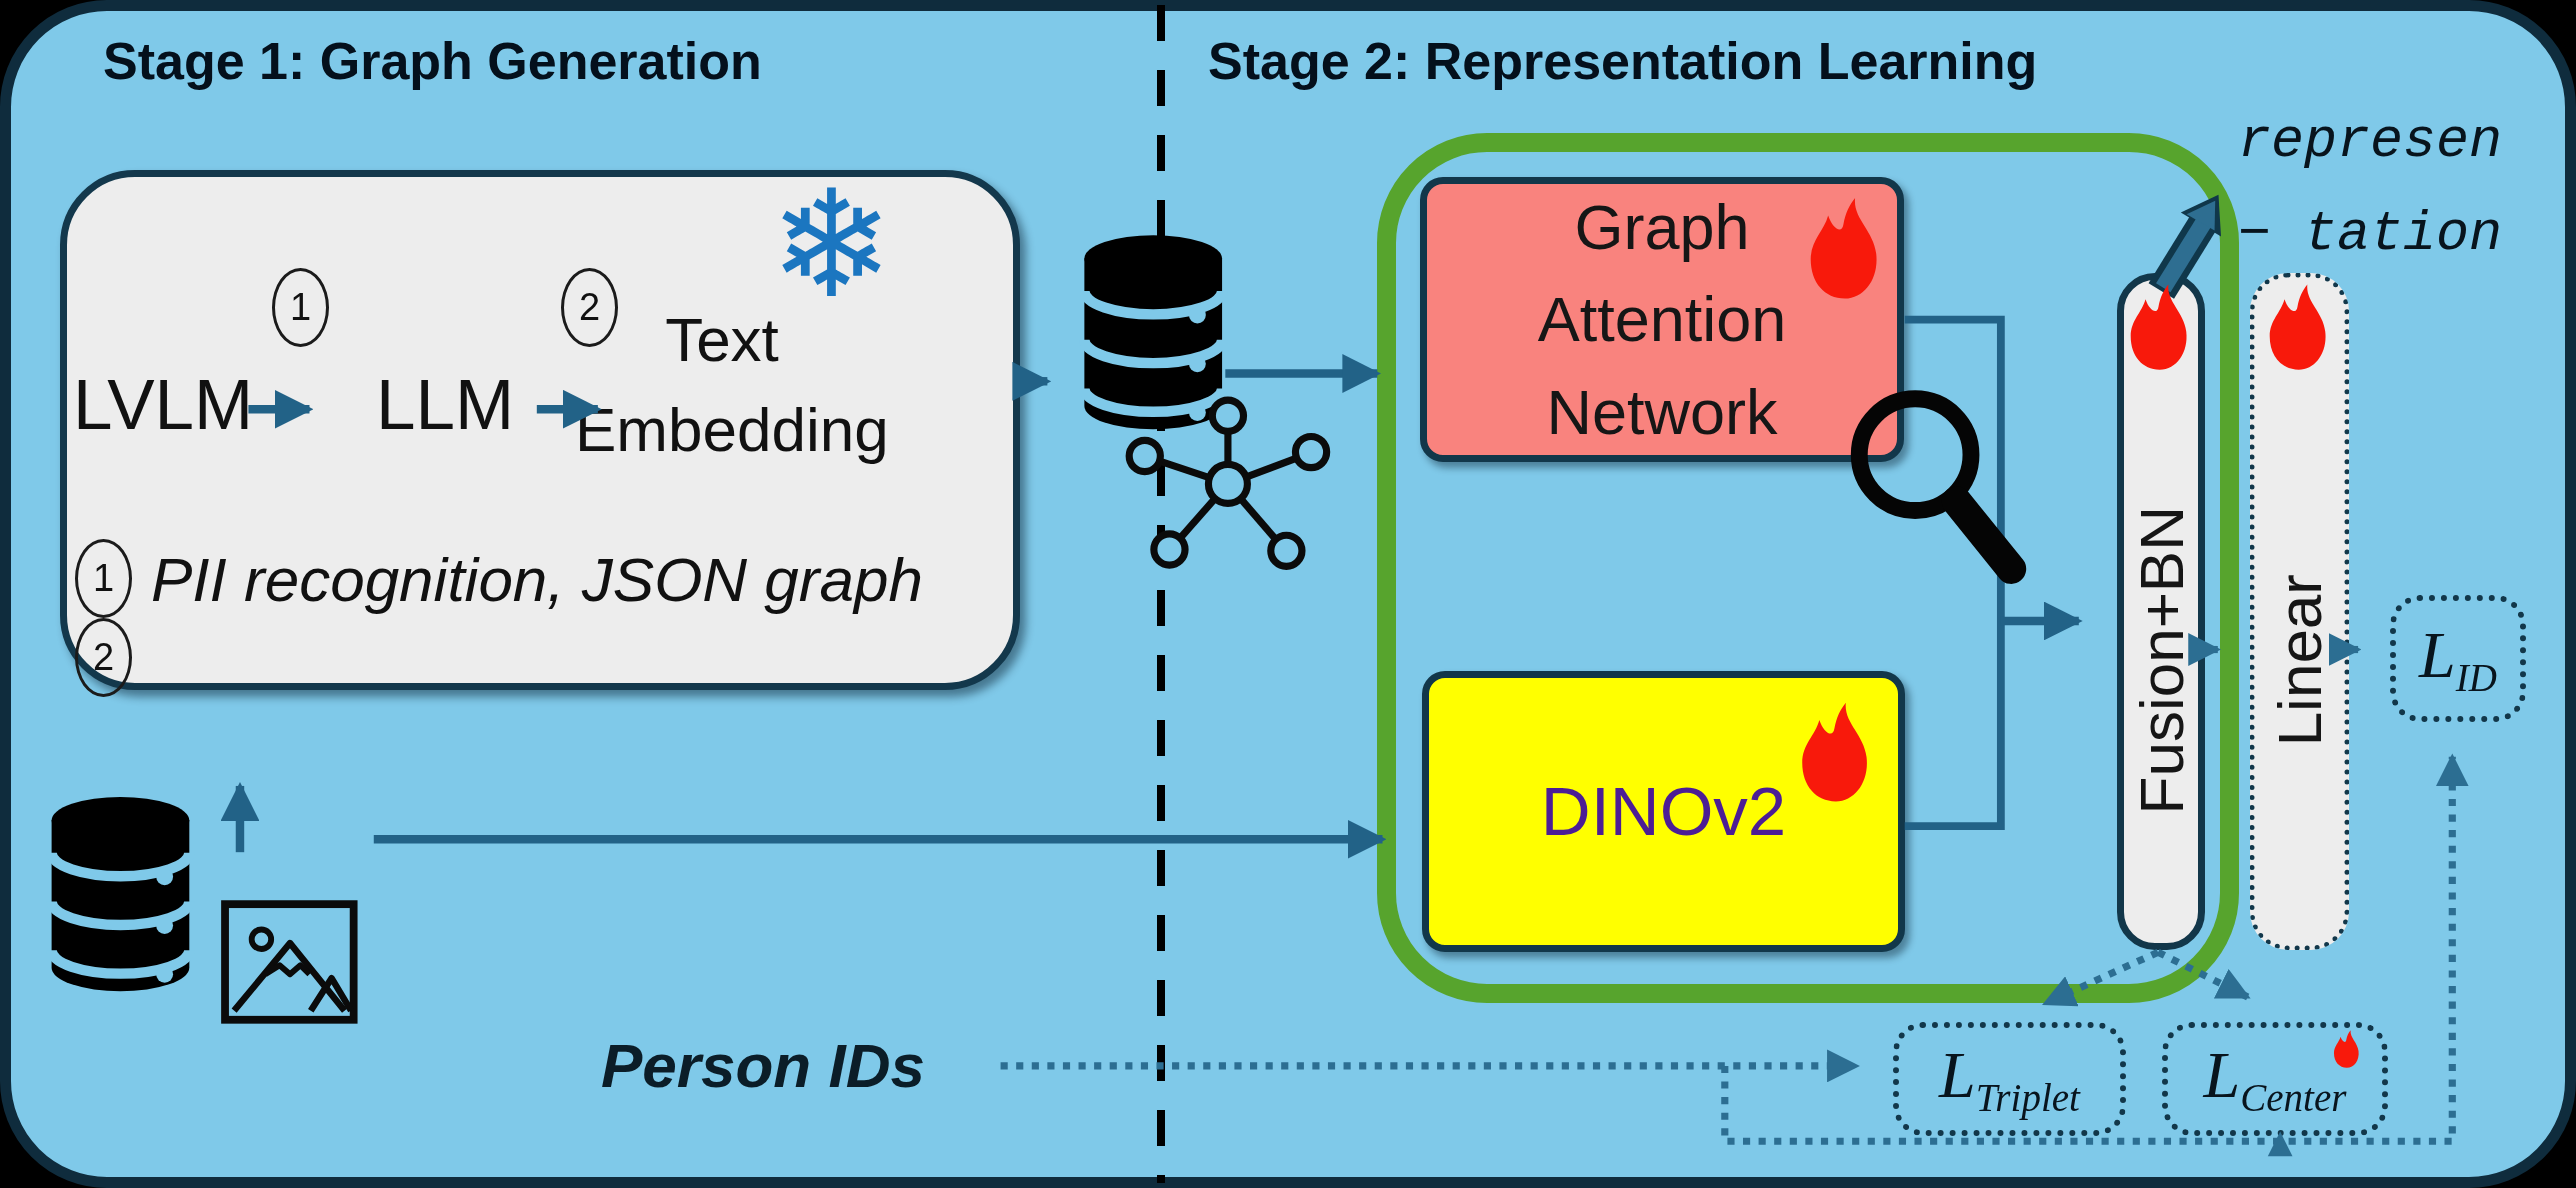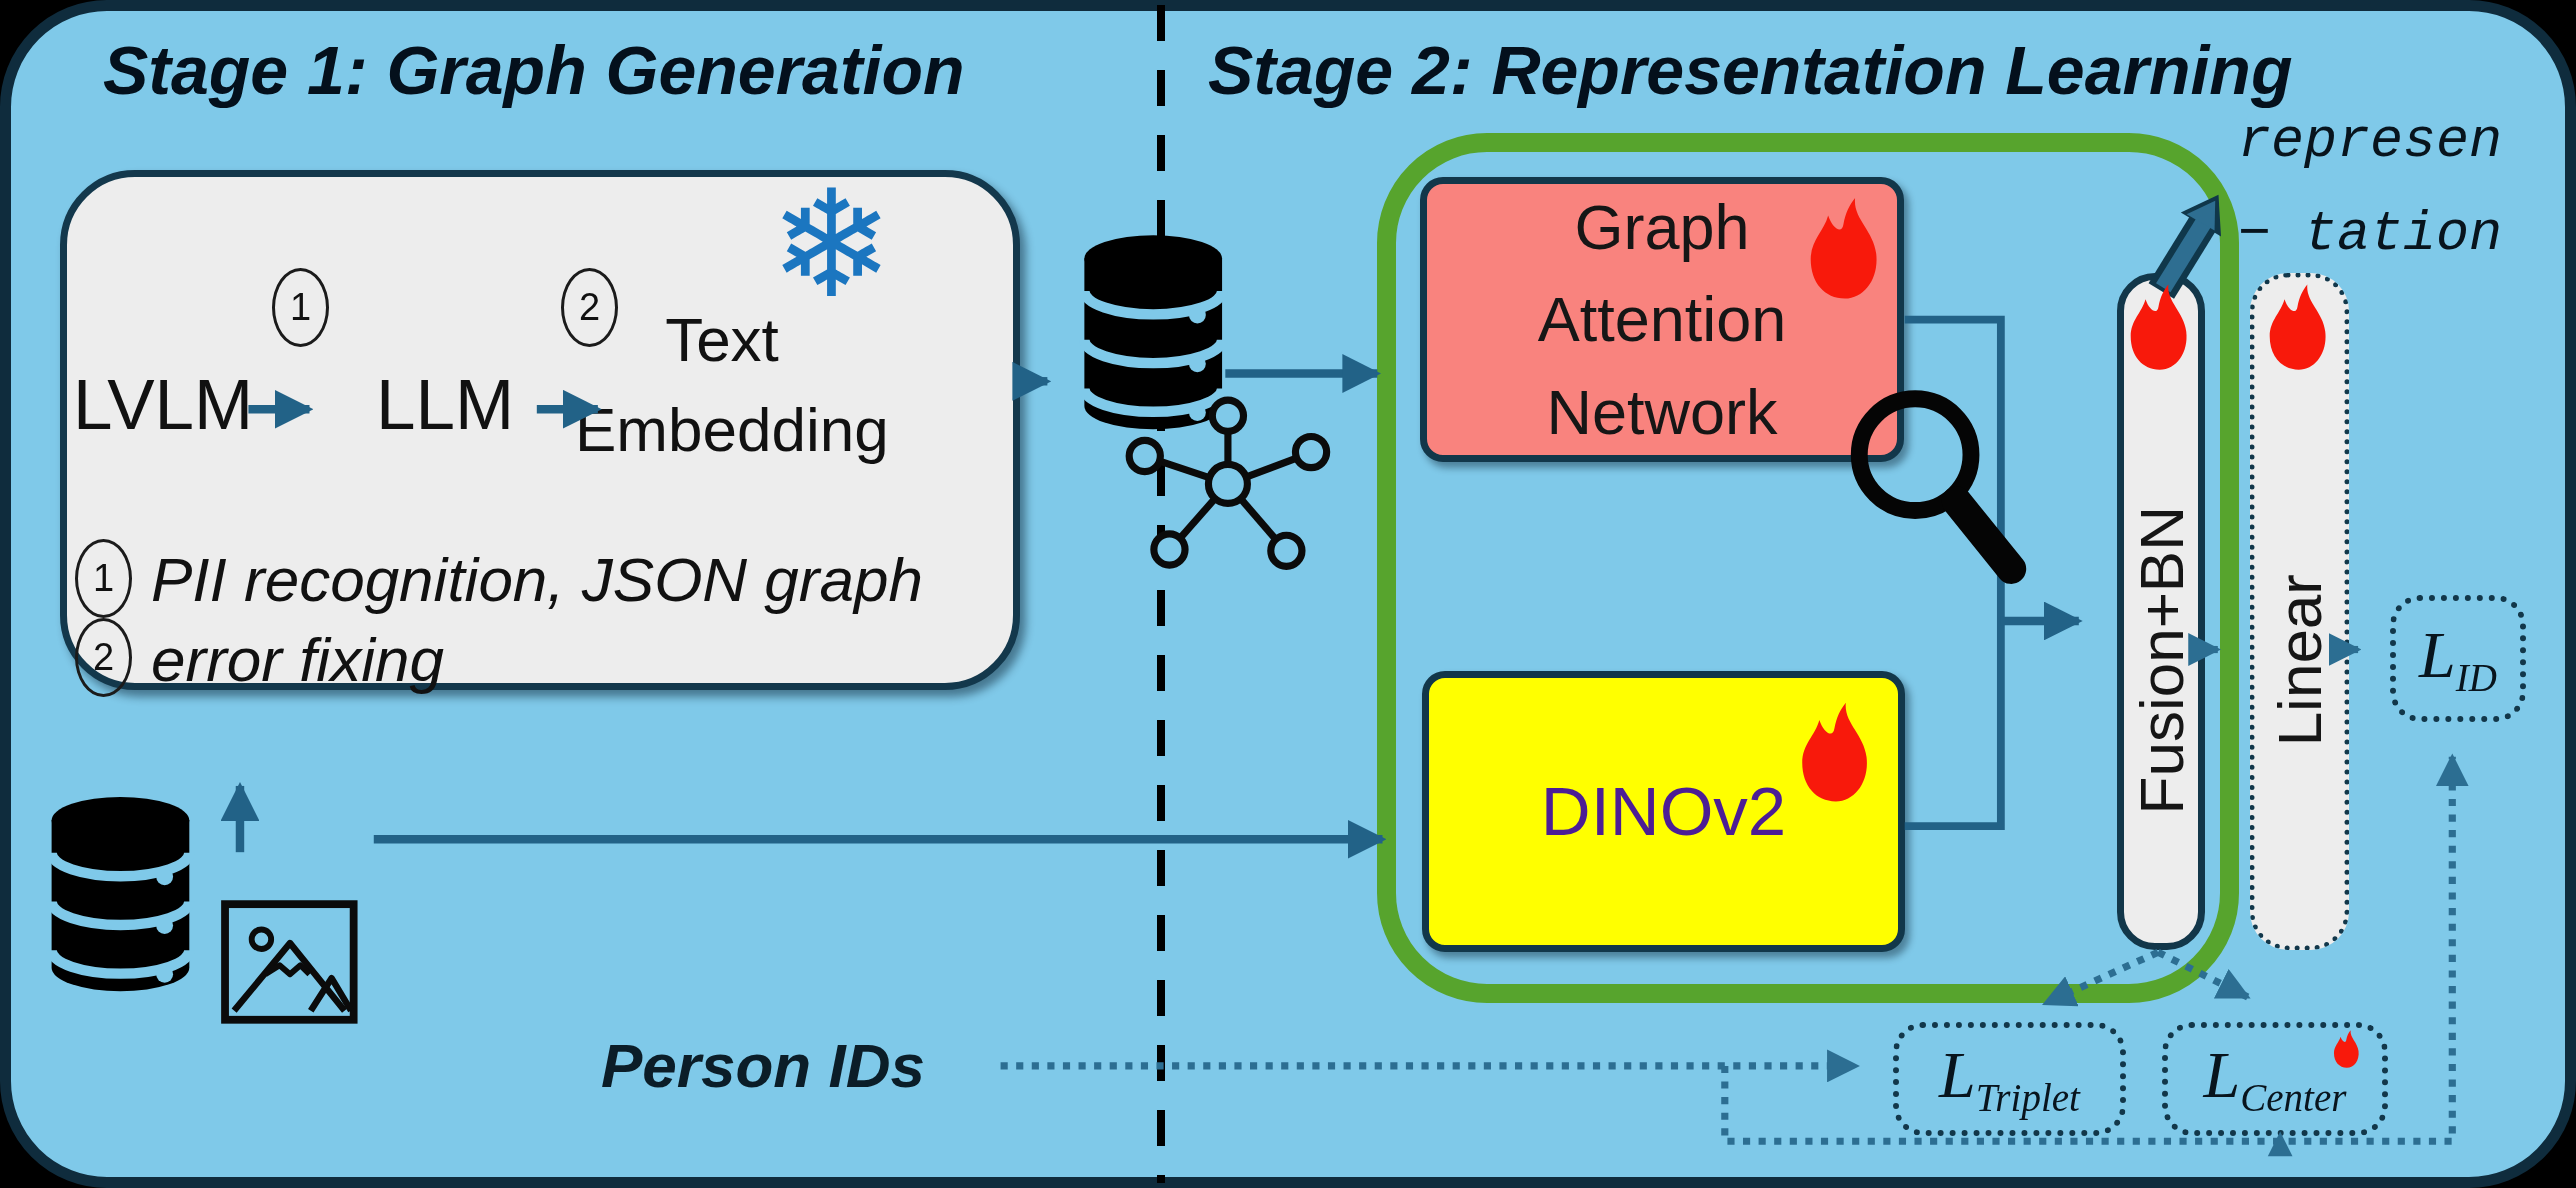--- a/index.html
+++ b/index.html
@@ -3,21 +3,21 @@
 <meta charset="utf-8">
 <style>
   html,body{margin:0;padding:0;background:#000;}
   #stage{position:relative;width:2576px;height:1188px;background:#000;
          font-family:"Liberation Sans","DejaVu Sans",sans-serif;overflow:hidden;}
   .abs{position:absolute;}
   #canvas{left:0;top:0;width:2576px;height:1188px;background:#7FC9E9;
           border:11.7px solid #0F2C3D;border-radius:107px;box-sizing:border-box;}
   #divider{left:1157px;top:5.2px;width:8.4px;height:1178px;
            background-image:repeating-linear-gradient(to bottom,#000 0 36px,transparent 36px 65px);}
-  .title{font-size:68px;font-weight:bold;font-style:italic;color:#04101C;white-space:nowrap;}
+  .title{font-size:52px;font-weight:bold;color:#04101C;white-space:nowrap;}
   #whitebox{left:60px;top:170px;width:960px;height:520px;background:#EDEDED;
             border:7.1px solid #13384C;border-radius:75px;box-sizing:border-box;
             box-shadow:5.2px 6.5px 9px rgba(5,25,40,.45);}
   .snow{font-family:"DejaVu Sans",sans-serif;font-size:149px;line-height:1;color:#1B76C0;}
   .biglabel{font-size:71px;color:#111;white-space:nowrap;}
   .rowlabel{font-size:62px;color:#111;white-space:nowrap;}
   .numcirc{width:51px;height:73px;border:3.2px solid #1b1b1b;border-radius:50%;
            display:flex;align-items:center;justify-content:center;font-size:38px;color:#111;background:transparent;}
   .note{font-size:62px;font-style:italic;color:#111;white-space:nowrap;}
   .pid{font-size:62px;font-style:italic;font-weight:600;color:#0b1d28;white-space:nowrap;}
@@ -74,21 +74,20 @@
   <div class="abs rowlabel z3" style="left:657px;top:304px;width:130px;text-align:center;">Text</div>
   <div class="abs rowlabel z3" style="left:575px;top:394px;width:305px;text-align:center;">Embedding</div>
 
   <div class="abs numcirc z3" style="left:75px;top:539px;">
        <span>1</span>
     </div>
   <div class="abs note z3" style="left:151px;top:544px;">PII recognition, JSON graph</div>
   <div class="abs numcirc z3" style="left:75px;top:618px;">
        <span>2</span>
     </div>
-  <div class="abs note z3" style="left:151px;top:624px;">error fixing</div>
 
   <div class="abs pid z3" style="left:601px;top:1030px;">Person IDs</div>
 
   <div id="greenbox" class="abs z2"></div>
 
   <div id="gat" class="abs node z3">
     <div class="ln">Graph</div>
     <div class="ln">Attention</div>
     <div class="ln">Network</div>
   </div>

